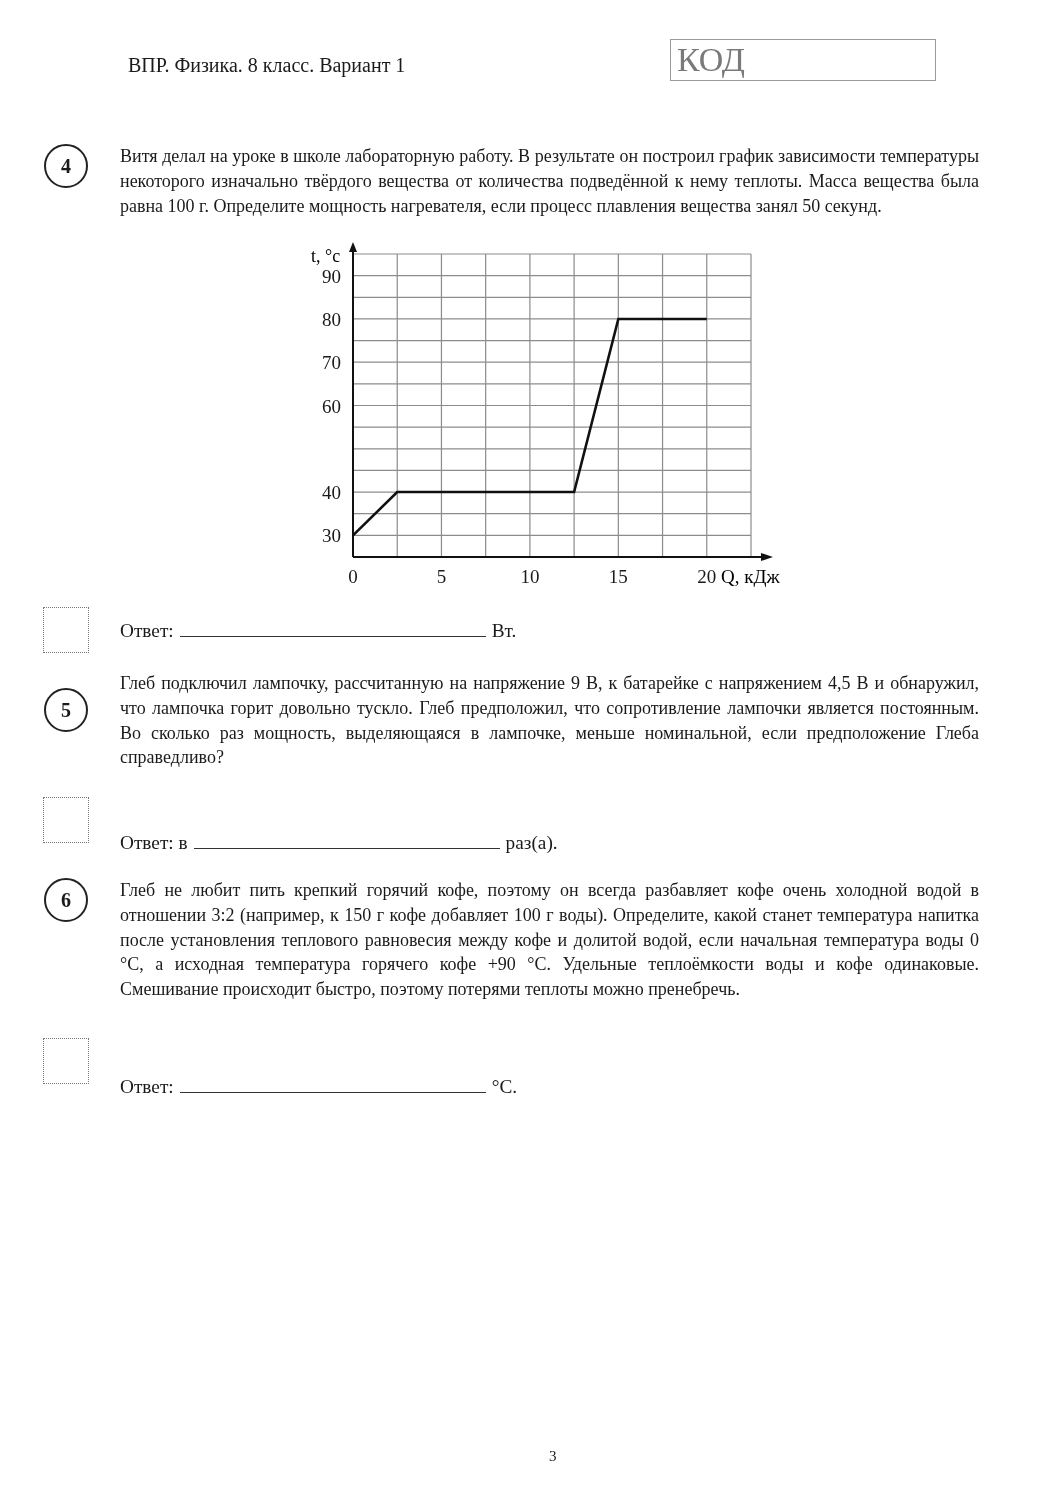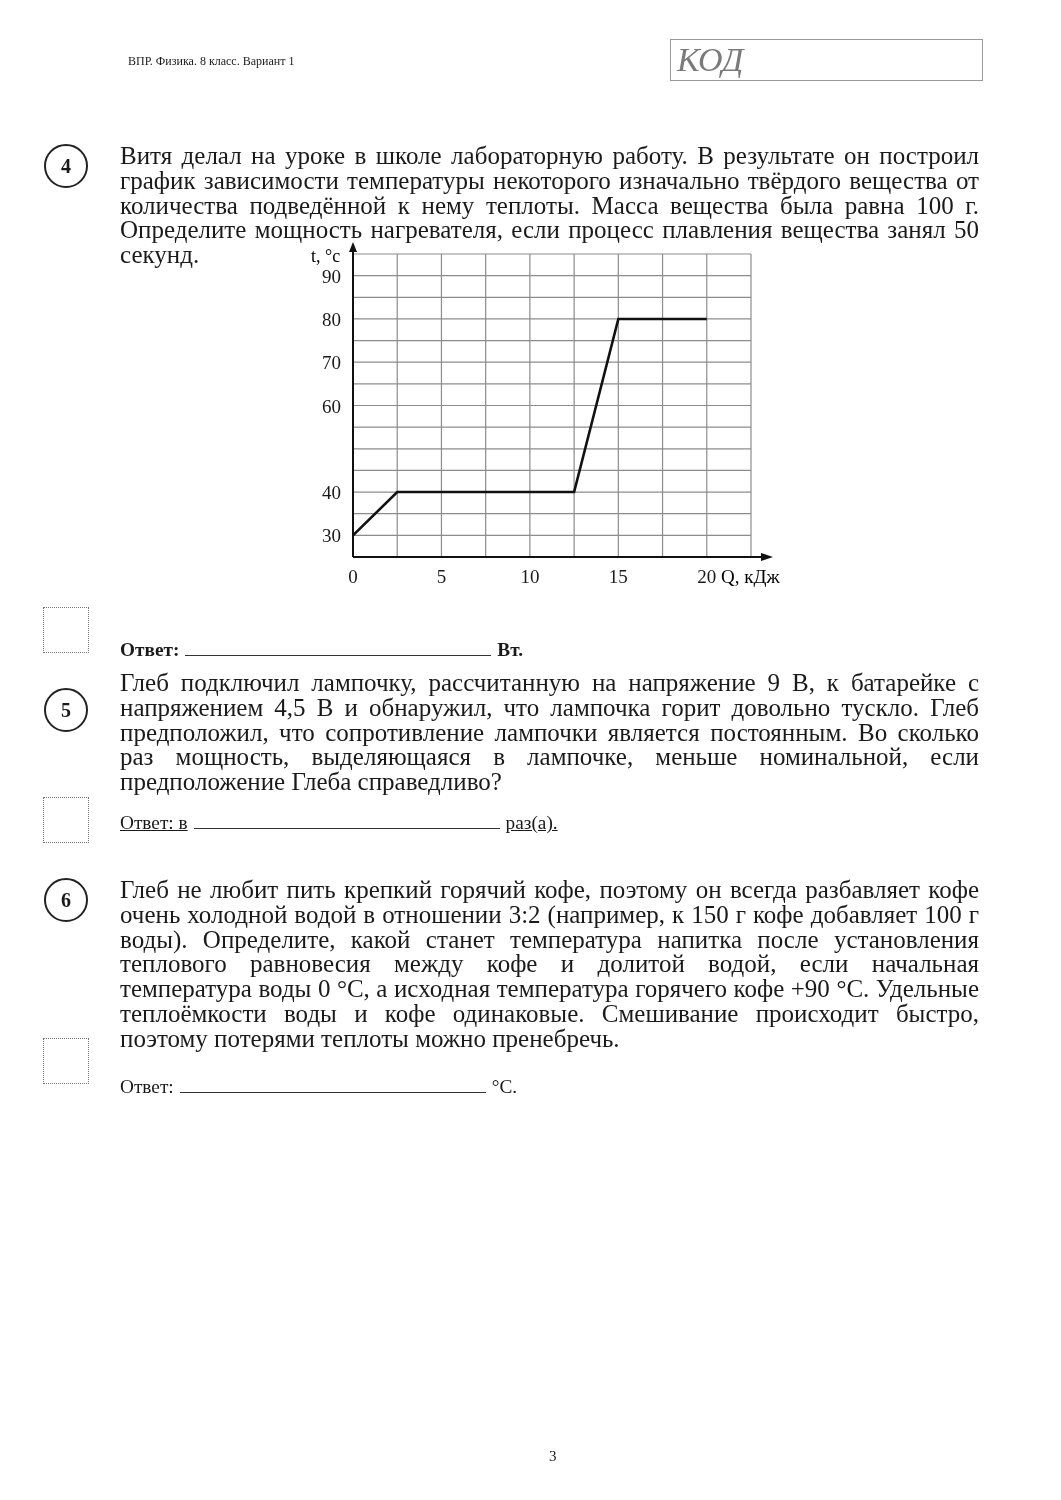--- a/index.html
+++ b/index.html
@@ -1,21 +1,21 @@
 <!DOCTYPE html>
 <html><head>
 <meta charset="utf-8">
 <style>
   html, body { margin:0; padding:0; background:#fff; }
   body { width:1061px; height:1500px; position:relative; font-family:"Liberation Serif", serif; color:#1a1a1a; overflow:hidden; }
-  .header-title { position:absolute; left:128px; top:54px; font-size:12px; }
-  .code-box { position:absolute; left:670px; top:39px; width:313px; height:42px; border:1.5px solid #9a9a9a; box-sizing:border-box;font-style:italic; }
+  .header-title { position:absolute; left:128px; top:54px; font-size:20px; }
+  .code-box { position:absolute; left:670px; top:39px; width:266px; height:42px; border:1.5px solid #9a9a9a; box-sizing:border-box; }
   .code-box span { position:absolute; left:6px; top:0px; font-size:34px; color:#7a7a7a; line-height:40px; }
   .task-num { position:absolute; left:44px; width:44px; height:44px; border:2px solid #222; border-radius:50%; box-sizing:border-box; font-weight:bold; font-size:20px; display:flex; align-items:center; justify-content:center; }
-  .task-text { position:absolute; left:120px; width:859px; font-size:25px; line-height:24.8px; text-align:justify; }
+  .task-text { position:absolute; left:120px; width:859px; font-size:18px; line-height:24.8px; text-align:justify; }
   .answer-box { position:absolute; left:43px; width:46px; height:46px; border:1.5px dotted #777; box-sizing:border-box; }
   .answer-line { position:absolute; left:120px; font-size:19.3px; white-space:nowrap; }
   .blank { display:inline-block; border-bottom:1.5px solid #333; vertical-align:baseline; height:14px; margin:0 6px; }
   .page-number { position:absolute; left:549px; top:1448px; font-size:15px; }
   svg text { font-family:"Liberation Serif", serif; }
 </style>
 </head>
 <body>
 
 <div class="header-title">ВПР. Физика. 8 класс. Вариант 1</div>
@@ -79,31 +79,31 @@
       <circle cx="397.22222222222223" cy="492.07142857142856" r="0.1" fill="#111"></circle>
       <circle cx="574.1111111111111" cy="492.07142857142856" r="0.1" fill="#111"></circle>
       <circle cx="618.3333333333333" cy="318.92857142857144" r="0.1" fill="#111"></circle>
       <circle cx="706.7777777777778" cy="318.92857142857144" r="0.1" fill="#111"></circle>
     </g>
   <text id="ylabel" font-size="18" x="311" y="262">t, °c</text>
   <text id="xlabel" font-size="19" x="721" y="583">Q, кДж</text>
 </svg>
 
 <div class="answer-box" style="top:607px;"></div>
-<div class="answer-line" style="top:639px;font-weight:bold;">
+<div class="answer-line" style="top:620px;">
   <span>Ответ:</span><span class="blank" style="width:306px;"></span><span>Вт.</span>
 </div>
 
 <div class="task-num" style="top:688px;">
     <span>5</span>
   </div>
 <div class="task-text" style="top:671px;">Глеб подключил лампочку, рассчитанную на напряжение 9 В, к батарейке с напряжением 4,5 В и обнаружил, что лампочка горит довольно тускло. Глеб предположил, что сопротивление лампочки является постоянным. Во сколько раз мощность, выделяющаяся в лампочке, меньше номинальной, если предположение Глеба справедливо?</div>
 
 <div class="answer-box" style="top:797px;"></div>
-<div class="answer-line" style="top:812px;text-decoration:underline;">
+<div class="answer-line" style="top:832px;">
   <span>Ответ: в</span><span class="blank" style="width:306px;"></span><span>раз(а).</span>
 </div>
 
 <div class="task-num" style="top:878px;">
     <span>6</span>
   </div>
 <div class="task-text" style="top:878px;">Глеб не любит пить крепкий горячий кофе, поэтому он всегда разбавляет кофе очень холодной водой в отношении 3:2 (например, к 150 г кофе добавляет 100 г воды). Определите, какой станет температура напитка после установления теплового равновесия между кофе и долитой водой, если начальная температура воды 0 °C, а исходная температура горячего кофе +90 °C. Удельные теплоёмкости воды и кофе одинаковые. Смешивание происходит быстро, поэтому потерями теплоты можно пренебречь.</div>
 
 <div class="answer-box" style="top:1038px;"></div>
 <div class="answer-line" style="top:1052px;margin-top:24px;">

